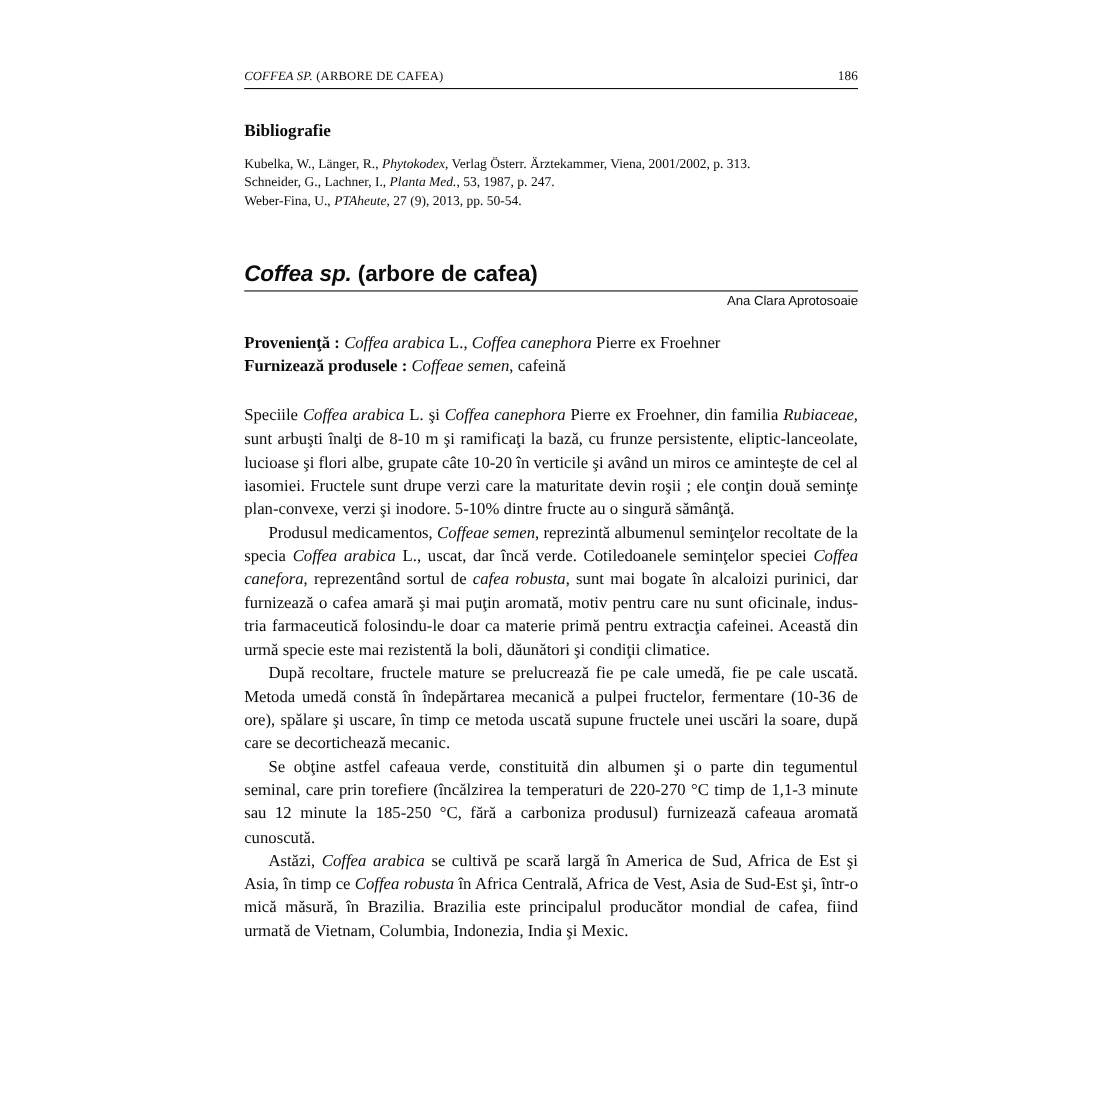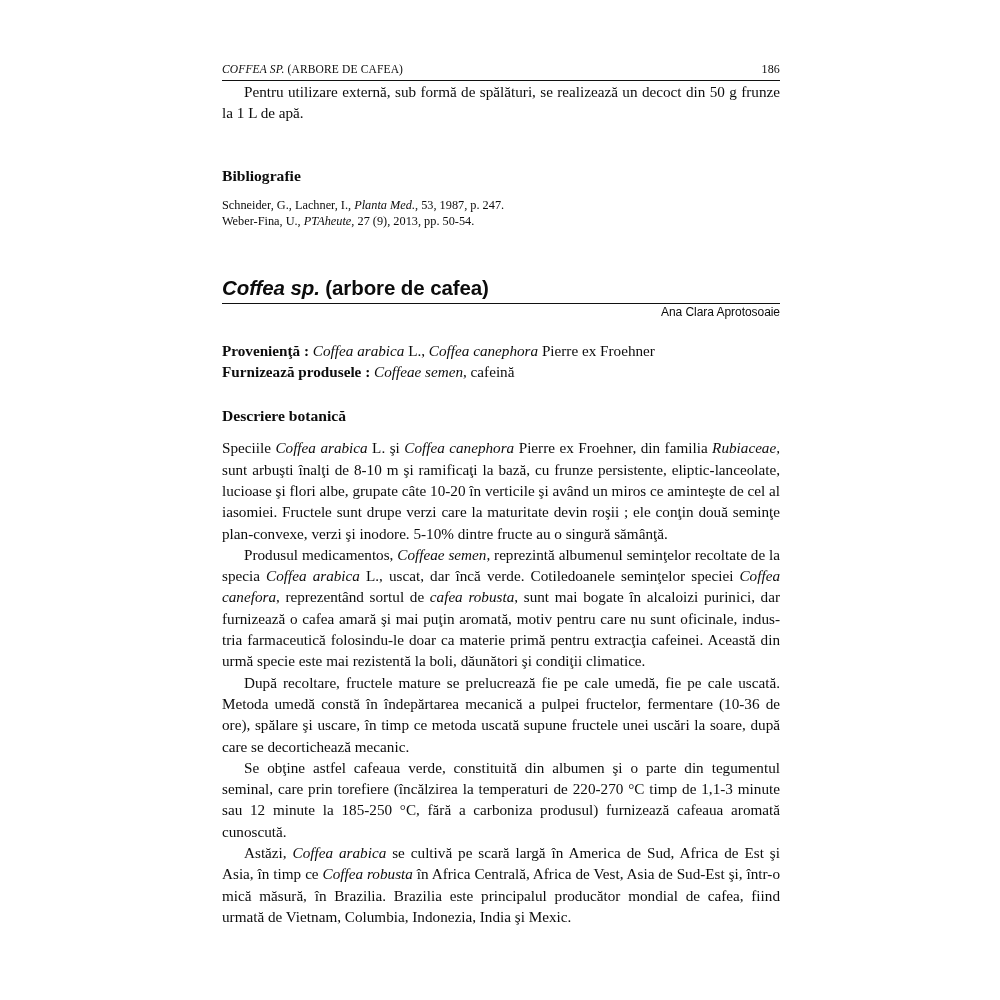--- a/index.html
+++ b/index.html
@@ -63,21 +63,21 @@
 
   .top-para { margin-top: 33px; }
 
   
   h2.section-heading {
     margin: 0;
     font-size: 15.6px;
     font-weight: bold;
     line-height: 20px;
   }
-  .biblio-heading-wrap { margin-top: 42px; }
+  .biblio-heading-wrap { margin-top: 29px; }
   .descriere-heading-wrap { margin-top: 24px; }
 
   
   .biblio-list {
     margin: 0;
     padding: 0;
     list-style: none;
     margin-top: 11px;
   }
   .biblio-list li {
@@ -122,42 +122,41 @@
 <body>
 
 <div class="page">
   <div class="content">
 
     <div class="runhead">
       <div class="runhead-title"><span class="sp">Coffea sp.</span> <span>(arbore de cafea)</span></div>
       <div class="runhead-page">186</div>
     </div>
 
-    <p class="body top-para"><span>Pentru utilizare externă, sub formă de spălături, se realizează un decoct din 50 g frunze la 1 L de apă.</span></p>
 
     <div class="biblio-heading-wrap">
       <h2 class="section-heading">Bibliografie</h2>
       <ul class="biblio-list">
+        <li><span>Kubelka, W., Länger, R., </span><i>Phytokodex</i><span>, Verlag Österr. Ärztekammer, Viena, 2001/2002, p. 313.</span></li>
         <li><span>Schneider, G., Lachner, I., </span><i>Planta Med.</i><span>, 53, 1987, p. 247.</span></li>
         <li><span>Weber-Fina, U., </span><i>PTAheute</i><span>, 27 (9), 2013, pp. 50-54.</span></li>
       </ul>
     </div>
 
     <div class="chapter-block">
       <div class="chapter-title"><span class="latin">Coffea sp.</span><span> (arbore de cafea)</span></div>
       <div class="chapter-author">Ana Clara Aprotosoaie</div>
     </div>
 
     <div class="meta-block">
       <div class="meta-line"><span class="lbl">Provenienţă :</span> <span class="it">Coffea arabica</span><span> L., </span><span class="it">Coffea canephora</span><span> Pierre ex Froehner</span></div>
       <div class="meta-line"><span class="lbl">Furnizează produsele :</span> <span class="it">Coffeae semen</span><span>, cafeină</span></div>
     </div>
 
     <div class="descriere-heading-wrap">
-      <h2 class="section-heading">Descriere botanică</h2>
 
       <div class="descriere-body">
         <p class="body noindent"><span>Speciile </span><i>Coffea arabica</i><span> L. şi </span><i>Coffea canephora</i><span> Pierre ex Froehner, din familia </span><i>Rubiaceae,</i><span> sunt arbuşti înalţi de 8-10 m şi ramificaţi la bază, cu frunze persistente, eliptic-lanceolate, lucioase şi flori albe, grupate câte 10-20 în verticile şi având un miros ce aminteşte de cel al iasomiei. Fructele sunt drupe verzi care la maturitate devin roşii ; ele conţin două seminţe plan-convexe, verzi şi inodore. 5-10% dintre fructe au o singură sămânţă.</span></p>
 
 
         <p class="body"><span>Produsul medicamentos, </span><i>Coffeae semen</i><span>, reprezintă albumenul seminţelor recoltate de la specia </span><i>Coffea arabica</i><span> L., uscat, dar încă verde. Cotiledoanele seminţelor speciei </span><i>Coffea canefora</i><span>, reprezentând sortul de </span><i>cafea robusta</i><span>, sunt mai bogate în alcaloizi purinici, dar furnizează o cafea amară şi mai puţin aromată, motiv pentru care nu sunt oficinale, indus-tria farmaceutică folosindu-le doar ca materie primă pentru extracţia cafeinei. Această din urmă specie este mai rezistentă la boli, dăunători şi condiţii climatice.</span></p>
 
         <p class="body"><span>După recoltare, fructele mature se prelucrează fie pe cale umedă, fie pe cale uscată. Metoda umedă constă în îndepărtarea mecanică a pulpei fructelor, fermentare (10-36 de ore), spălare şi uscare, în timp ce metoda uscată supune fructele unei uscări la soare, după care se decortichează mecanic.</span></p>
 
         <p class="body"><span>Se obţine astfel cafeaua verde, constituită din albumen şi o parte din tegumentul seminal, care prin torefiere (încălzirea la temperaturi de 220-270 °C timp de 1,1-3 minute sau 12 minute la 185-250 °C, fără a carboniza produsul) furnizează cafeaua aromată cunoscută.</span></p>

